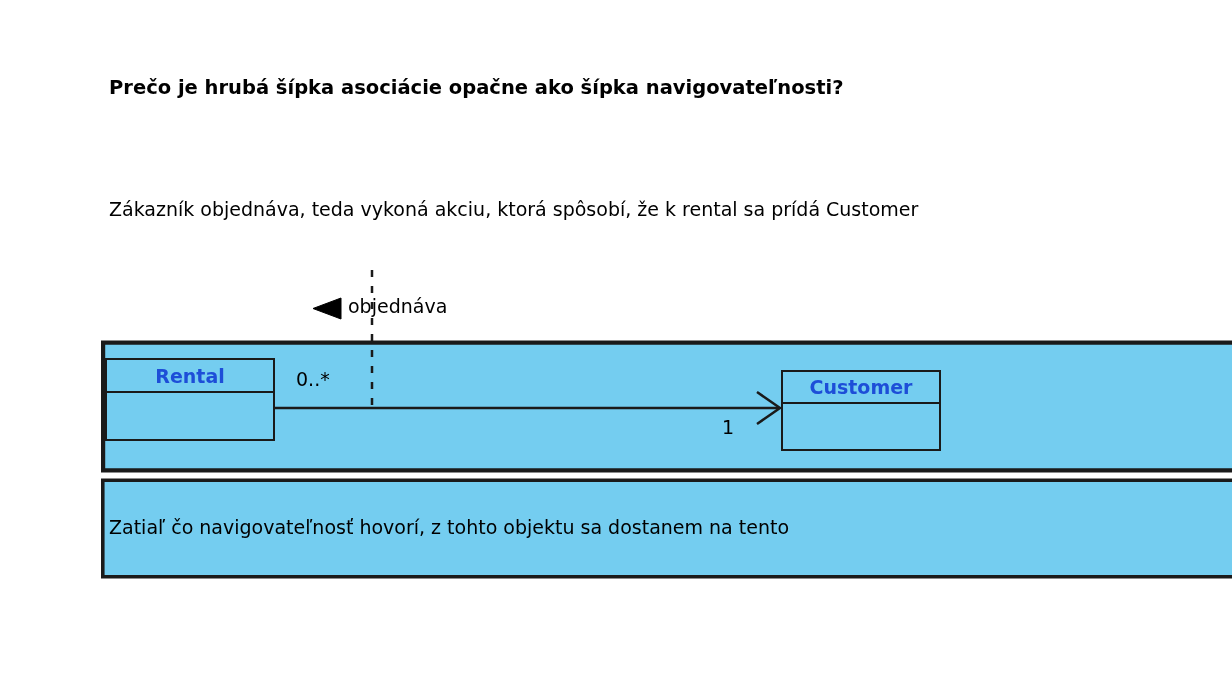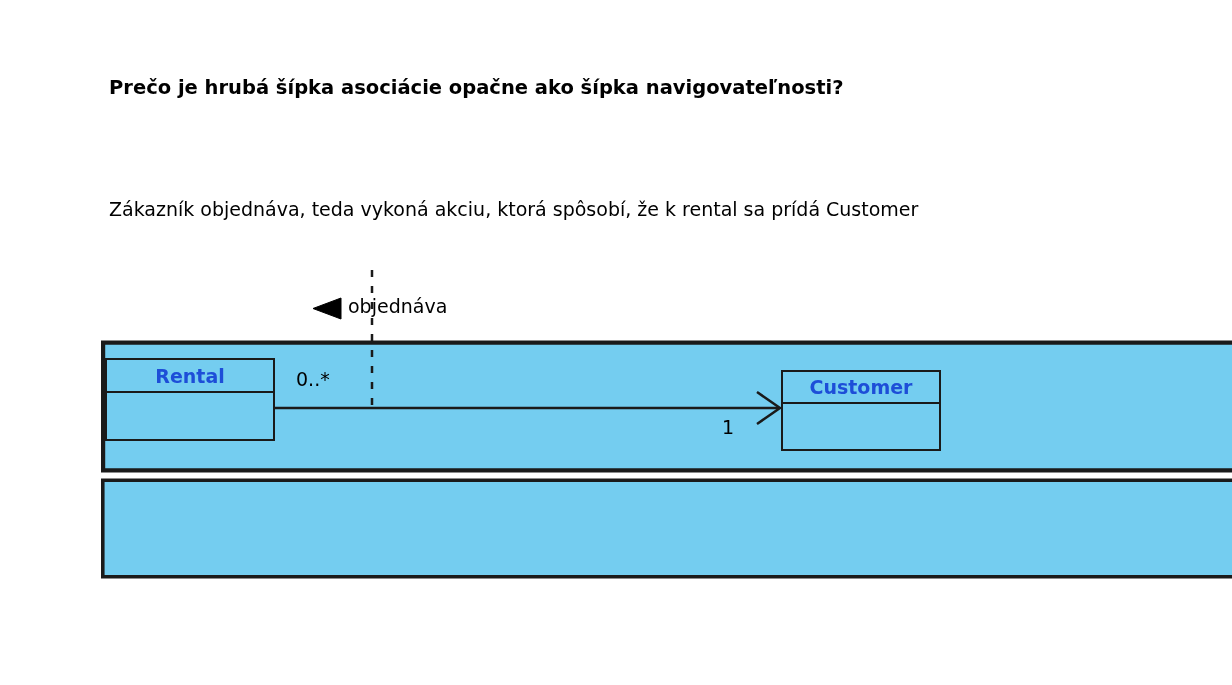--- a/index.html
+++ b/index.html
@@ -121,14 +121,21 @@
   <div class="clazz" style="left:105px; top:358px; width:170px; height:83px;">
     <div class="clazz-name" style="height:33px; font-size:19px;">Rental</div>
     <div class="clazz-compartment" style="height:46px;"></div>
   </div>
 
   <div class="clazz" style="left:781px; top:348px; width:160px; height:81px;margin-top:22px;">
     <div class="clazz-name" style="height:32px; font-size:19px;">Customer</div>
     <div class="clazz-compartment" style="height:45px;"></div>
   </div>
 
+  <div class="note" style="left:101px; top:504px; width:834px; height:92px;">
+    <svg class="layer-svg" viewBox="0 0 834 92" width="834" height="92" style="position:absolute; left:0; top:0;">
+      <path d="M1.5,1.5 L806,1.5 L832.5,28 L832.5,90.5 L1.5,90.5 Z" fill="#74cdf0" stroke="#1a1a1a" stroke-width="3"></path>
+      <path d="M806,1.5 L806,28 L832.5,28" fill="#ffffff" stroke="#1a1a1a" stroke-width="3"></path>
+    </svg>
+    <div class="note-text note-body-text" style="left:8px; top:11px; width:780px;">Zatiaľ čo navigovateľnosť hovorí, z tohto objektu sa dostanem na tento</div>
+  </div>
 
 </div>
 
 </body></html>

